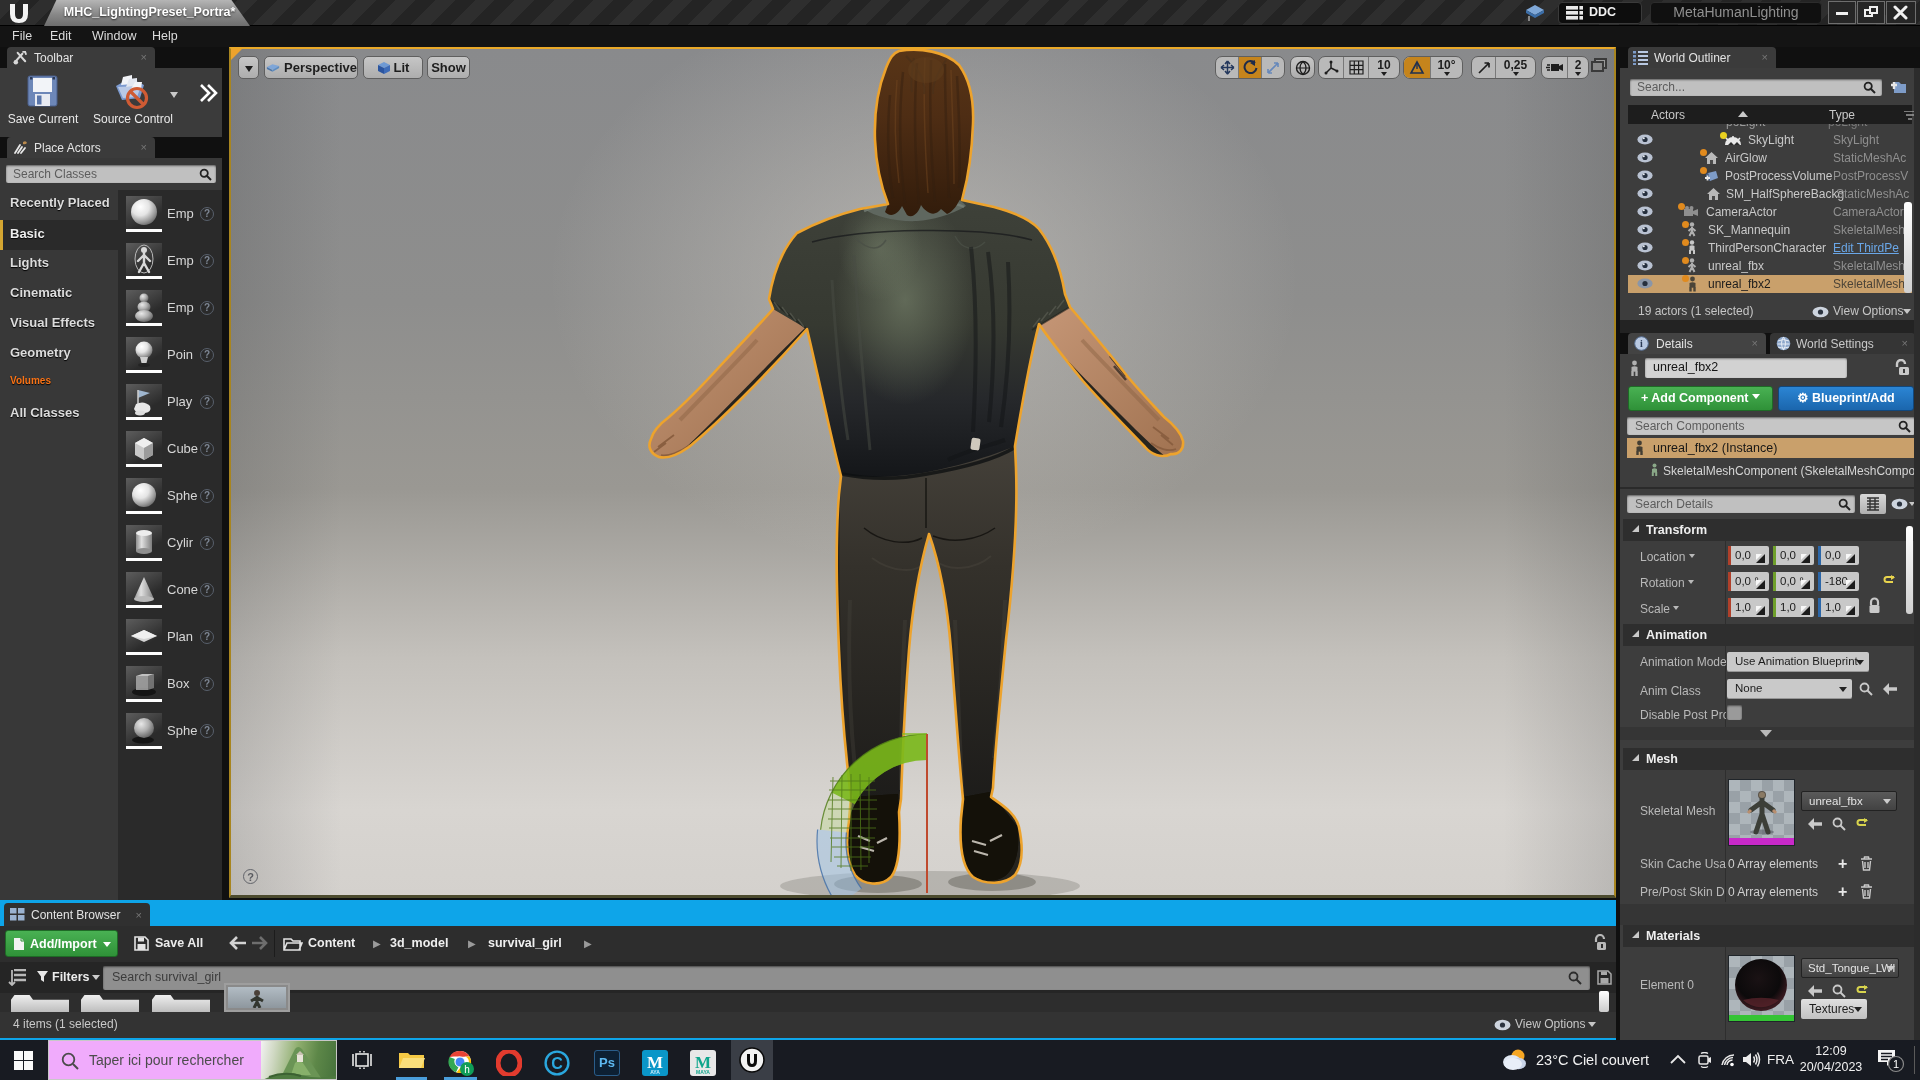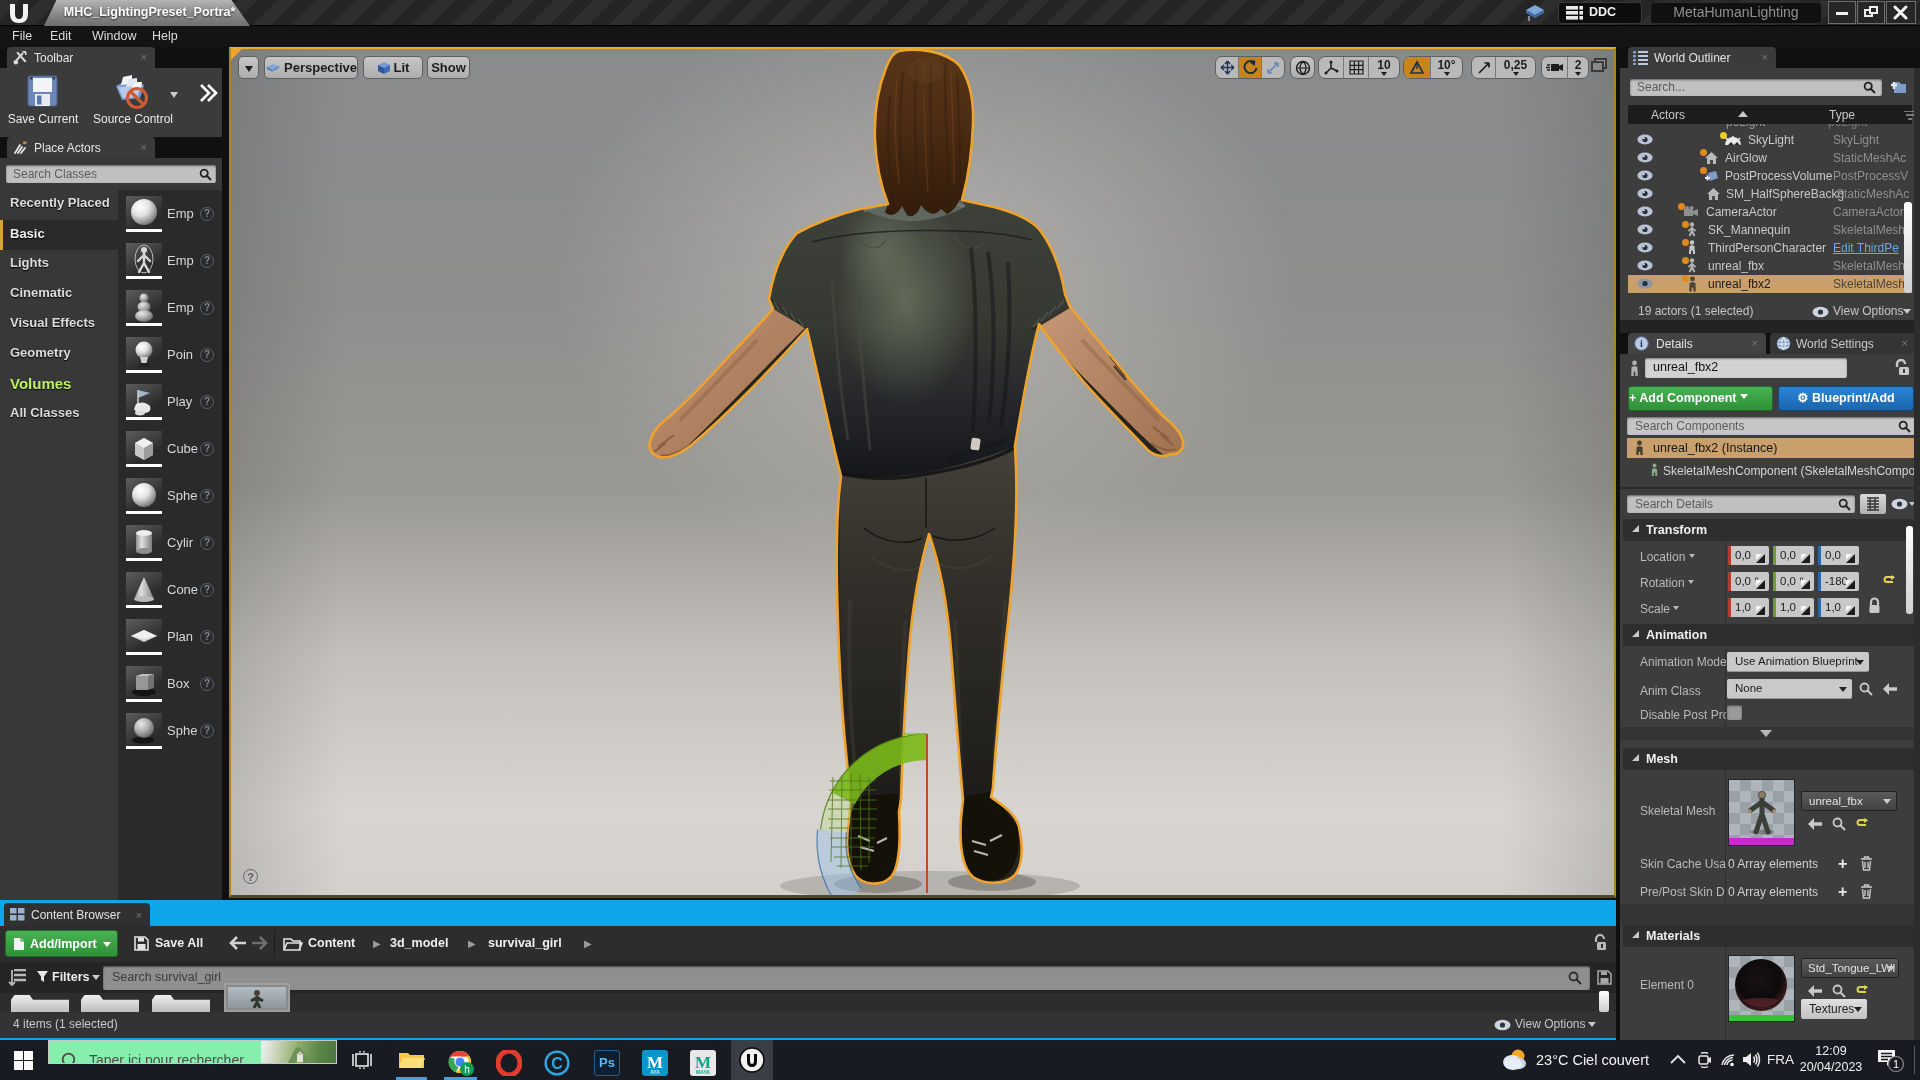--- a/index.html
+++ b/index.html
@@ -134,21 +134,21 @@
         </svg>
     <div class="abs" style="left:118px;top:32px;width:104px;height:710px;background:#2a2a2a;"></div>
     <div class="abs" style="left:0;top:62px;width:118px;height:30px;background:#2a2a2a;"></div>
     <div class="abs" style="left:0;top:62px;width:3px;height:30px;background:#d3a531;"></div>
     <div class="abs" style="left:10px;top:37px;color:#dcdcdc;font-weight:bold;font-size:13px;text-shadow:0 1px 1px #000;">Recently Placed</div>
     <div class="abs" style="left:10px;top:68px;color:#ececec;font-weight:bold;font-size:13px;text-shadow:0 1px 1px #000;">Basic</div>
     <div class="abs" style="left:10px;top:97px;color:#dcdcdc;font-weight:bold;font-size:13px;text-shadow:0 1px 1px #000;">Lights</div>
     <div class="abs" style="left:10px;top:127px;color:#dcdcdc;font-weight:bold;font-size:13px;text-shadow:0 1px 1px #000;">Cinematic</div>
     <div class="abs" style="left:10px;top:157px;color:#dcdcdc;font-weight:bold;font-size:13px;text-shadow:0 1px 1px #000;">Visual Effects</div>
     <div class="abs" style="left:10px;top:187px;color:#dcdcdc;font-weight:bold;font-size:13px;text-shadow:0 1px 1px #000;">Geometry</div>
-    <div class="abs" style="left:10px;top:217px;color:#bef264;font-weight:bold;font-size:15px;text-shadow:0 1px 1px #000;">Volumes</div>
+    <div class="abs" style="left:10px;top:217px;color:#f97316;font-weight:bold;font-size:10px;text-shadow:0 1px 1px #000;">Volumes</div>
     <div class="abs" style="left:10px;top:247px;color:#dcdcdc;font-weight:bold;font-size:13px;text-shadow:0 1px 1px #000;">All Classes</div>
 
     <svg width="0" height="0" style="position:absolute">
           <defs>
       <radialGradient id="wsph" cx="36%" cy="30%" r="75%">
               <stop offset="0%" stop-color="#ffffff"></stop>
               <stop offset="45%" stop-color="#e4e4e4"></stop>
               <stop offset="80%" stop-color="#9a9a9a"></stop>
               <stop offset="100%" stop-color="#6a6a6a"></stop>
             </radialGradient>
@@ -639,21 +639,21 @@
           <circle cx="6.5" cy="3" r="2.4" fill="#b0b0b0"></circle>
           <path d="M3.5 7 Q6.5 5.5 9.5 7 L9.5 11 Q6.5 12.5 3.5 11 Z" fill="#b0b0b0"></path>
           <path d="M4.5 11 L4.5 16 M8.5 11 L8.5 16" stroke="#b0b0b0" stroke-width="2.4"></path>
         </svg>
     <div class="abs" style="left:25px;top:4px;width:202px;height:20px;background:#d2d2d2;border-radius:2px;box-shadow:inset 0 1px 2px rgba(0,0,0,.4);color:#141414;font-size:12.5px;padding:2px 0 0 8px;">unreal_fbx2</div>
     <svg class="abs" style="left:274px;top:5px" width="16" height="18" viewBox="0 0 16 18">
           <path d="M3 8 L3 5 A 4 4 0 0 1 11 5" fill="none" stroke="#c9c9c9" stroke-width="2.4"></path>
           <rect x="5" y="8" width="10" height="8" rx="1.5" fill="#c9c9c9"></rect>
           <rect x="9" y="10" width="2" height="4" fill="#3d3d3d"></rect>
         </svg>
-    <div class="abs" style="left:8px;top:32px;width:145px;height:25px;background:linear-gradient(#49b153,#2f9138);border-radius:3px;border:1px solid #1e6a26;color:#fff;font-weight:bold;font-size:12.5px;line-height:23px;">+ Add Component <span style="display:inline-block;border:4px solid transparent;border-top:5px solid #fff;margin-bottom:-1px"></span></div>
+    <div class="abs" style="left:8px;top:32px;width:145px;height:25px;background:linear-gradient(#49b153,#2f9138);border-radius:3px;border:1px solid #1e6a26;color:#fff;font-weight:bold;font-size:12.5px;text-align:center;line-height:23px;">+ Add Component <span style="display:inline-block;border:4px solid transparent;border-top:5px solid #fff;margin-bottom:-1px"></span></div>
     <div class="abs" style="left:158px;top:32px;width:136px;height:25px;background:linear-gradient(#2b85d4,#1b66ad);border-radius:3px;border:1px solid #11477c;color:#fff;font-weight:bold;font-size:12.5px;text-align:center;line-height:23px;overflow:hidden;">⚙ Blueprint/Add</div>
     <div class="searchbox" style="left:7px;top:63px;width:288px;height:18px;padding:2px 0 0 8px;background:#c6c6c6;">Search Components</div>
     <svg class="abs" style="left:278px;top:66px" width="13" height="13" viewBox="0 0 13 13">
           <circle cx="5.2" cy="5.2" r="3.6" fill="none" stroke="#222" stroke-width="1.8"></circle>
           <path d="M8 8 L12 12" stroke="#222" stroke-width="2"></path>
         </svg>
     <div class="abs" style="left:7px;top:84px;width:288px;height:20px;background:#c9a06b;color:#161616;font-size:12.5px;">
       <svg class="abs" style="left:6px;top:2px" width="13" height="16" viewBox="0 0 13 16">
             <circle cx="6.5" cy="3" r="2.4" fill="#443e33"></circle>
             <path d="M3.5 7 Q6.5 5.5 9.5 7 L9.5 11 Q6.5 12.5 3.5 11 Z" fill="#443e33"></path>
@@ -922,21 +922,21 @@
 
 <div class="abs" id="taskbar" style="left:0;top:1040px;width:1920px;height:40px;background:#181b22;">
   <svg class="abs" style="left:14px;top:11px" width="19" height="19" viewBox="0 0 19 19">
         <g fill="#fafafa">
           <rect x="0" y="0" width="9" height="9"></rect>
           <rect x="10" y="0" width="9" height="9"></rect>
           <rect x="0" y="10" width="9" height="9"></rect>
           <rect x="10" y="10" width="9" height="9"></rect>
         </g>
       </svg>
-  <div class="abs" style="left:48px;top:0;width:289px;height:24px;background:#86efac;border:1px solid #c8c8c8;overflow:hidden;">
+  <div class="abs" style="left:48px;top:0;width:289px;height:40px;background:#f0abfc;border:1px solid #c8c8c8;overflow:hidden;">
     <svg class="abs" style="left:12px;top:11px" width="18" height="18" viewBox="0 0 18 18">
           <circle cx="7.5" cy="7.5" r="5.8" fill="none" stroke="#4a4a4a" stroke-width="1.8"></circle>
           <path d="M12 12 L17 17" stroke="#4a4a4a" stroke-width="2"></path>
         </svg>
     <div class="abs" style="left:40px;top:11px;color:#4c4c4c;font-size:14px;">Taper ici pour rechercher</div>
     <div class="abs" style="left:212px;top:0;width:77px;height:40px;background:linear-gradient(100deg,#f2f2f2 0%,#cfd8c2 18%,#8fae6e 45%,#5d8748 70%,#44703b 100%);">
       <svg width="77" height="40" viewBox="0 0 77 40">
             <path d="M18 40 L34 8 Q37 4 41 8 L62 40 Z" fill="#6a9455"></path>
             <path d="M34 22 Q38 18 42 22 L50 34 L30 34 Z" fill="#87b06a"></path>
             <path d="M36 14 h6 v7 h-6 Z" fill="#e8e4d8"></path>

